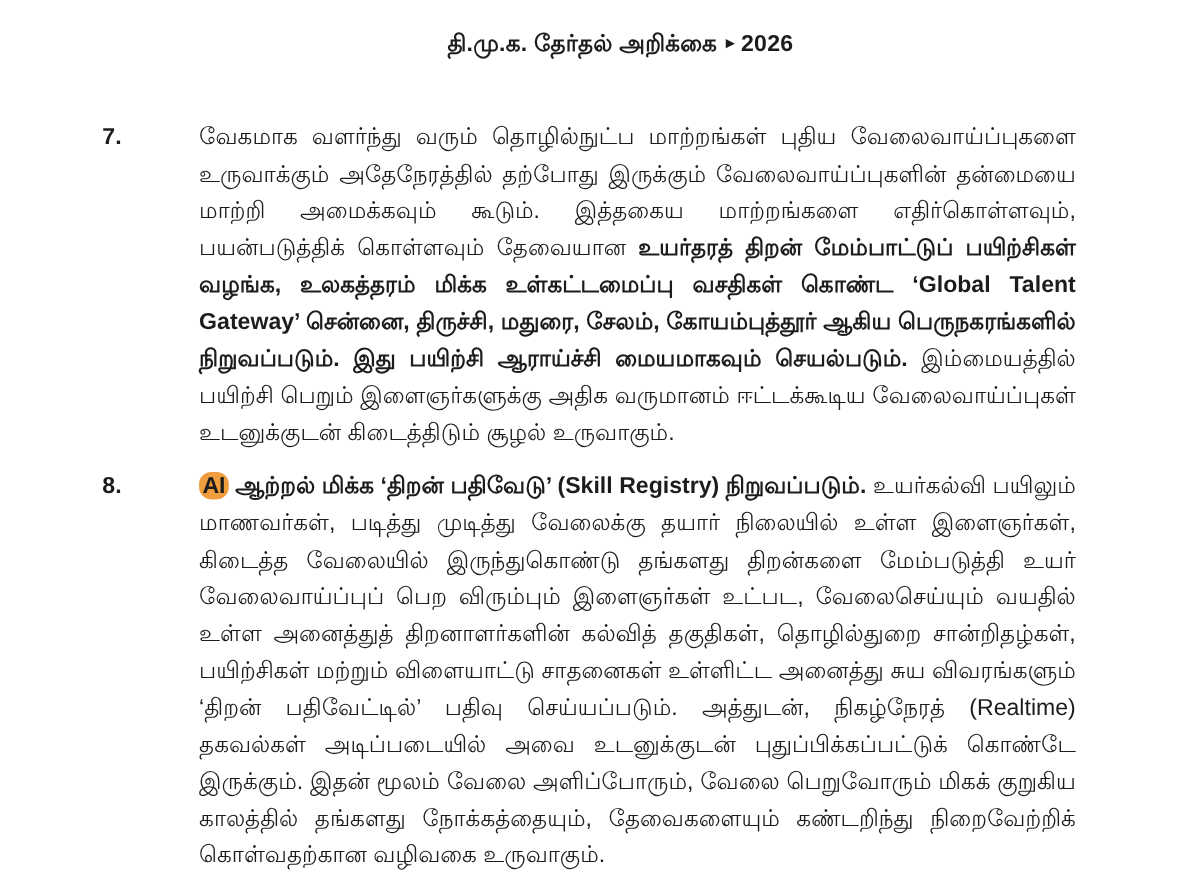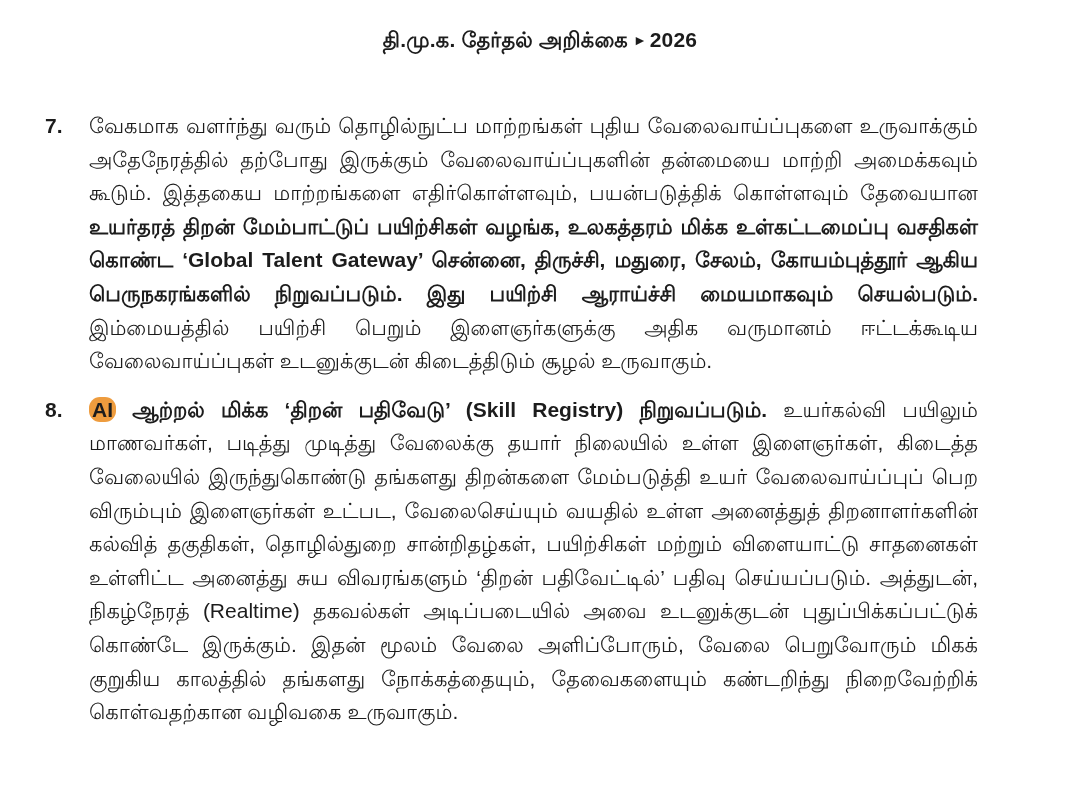--- a/index.html
+++ b/index.html
@@ -14,20 +14,21 @@
     font-family: "Liberation Sans", sans-serif;
     color: #1c1c1c;
     -webkit-font-smoothing: antialiased;
   }
   .page {
     width: 1080px;
     height: 807px;
     box-sizing: border-box;
     padding-top: 28px;
     background: #ffffff;
+    padding-left: 48px;
   }
   .doc-header {
     text-align: center;
     font-size: 21px;
     font-weight: bold;
     letter-spacing: 0.2px;
     color: #1c1c1c;
     white-space: nowrap;
   }
   .doc-header .arrow {
@@ -51,20 +52,21 @@
   }
   .num {
     flex: 0 0 44px;
     width: 44px;
     font-weight: bold;
   }
   .body-text {
     flex: 1;
     text-align: justify;
     text-justify: inter-word;
+    margin-left: 44px;
   }
   .seg-bold {
     font-weight: bold;
   }
   .hl {
     font-weight: bold;
     padding: 1px 3px;
     border-radius: 11px;
   }
 </style>

